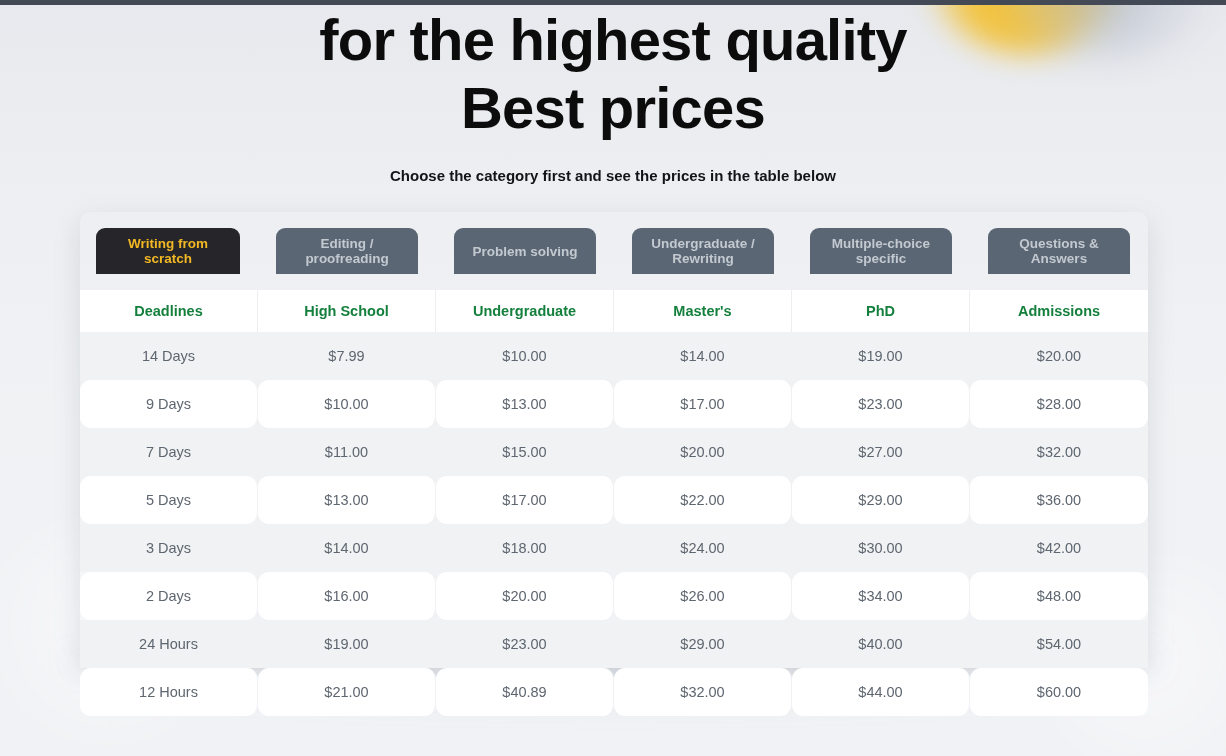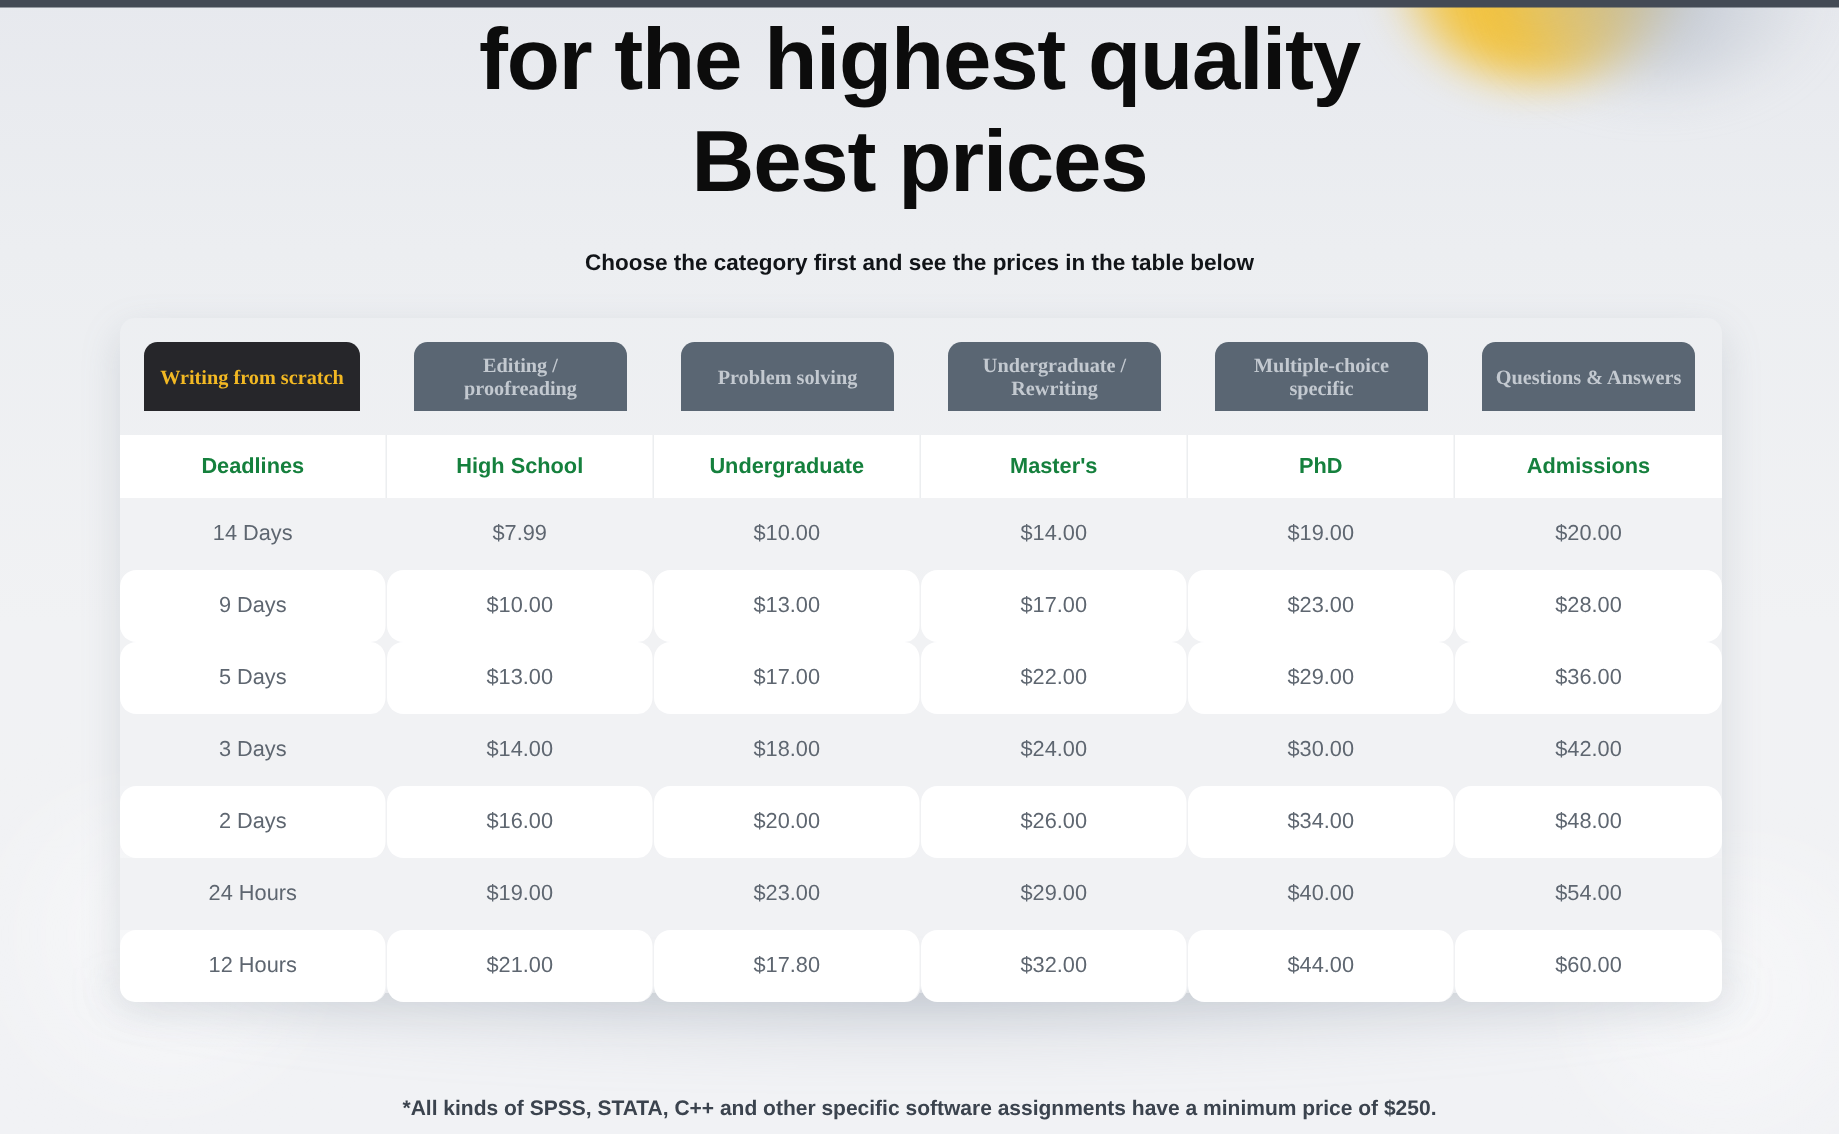--- a/index.html
+++ b/index.html
@@ -128,21 +128,20 @@
     border-spacing: 0;
     table-layout: fixed;
     border-radius: 10px;
   }
 
   
   .tab-row th {
     padding: 16px;
     height: 46px;
     vertical-align: bottom;
-    font-family: Liberation Serif, serif;
   }
   .tab {
     height: 46px;
     display: flex;
     align-items: center;
     justify-content: center;
     text-align: center;
     border-radius: 9px 9px 0 0;
     background: #5a6673;
     color: #c3c9d0;
@@ -287,20 +286,28 @@
             <td>$20.00</td>
           </tr>
           <tr class="row-even">
             <td>9 Days</td>
             <td>$10.00</td>
             <td>$13.00</td>
             <td>$17.00</td>
             <td>$23.00</td>
             <td>$28.00</td>
           </tr>
+          <tr class="row-odd">
+            <td>7 Days</td>
+            <td>$11.00</td>
+            <td>$15.00</td>
+            <td>$20.00</td>
+            <td>$27.00</td>
+            <td>$32.00</td>
+          </tr>
           <tr class="row-even">
             <td>5 Days</td>
             <td>$13.00</td>
             <td>$17.00</td>
             <td>$22.00</td>
             <td>$29.00</td>
             <td>$36.00</td>
           </tr>
           <tr class="row-odd">
             <td>3 Days</td>
@@ -322,23 +329,22 @@
             <td>24 Hours</td>
             <td>$19.00</td>
             <td>$23.00</td>
             <td>$29.00</td>
             <td>$40.00</td>
             <td>$54.00</td>
           </tr>
           <tr class="row-even">
             <td>12 Hours</td>
             <td>$21.00</td>
-            <td>$17.80</td>
+            <td>$40.89</td>
             <td>$32.00</td>
             <td>$44.00</td>
             <td>$60.00</td>
           </tr>
         </tbody>
     </table>
   </div>
 
-  <div class="footnote">*All kinds of SPSS, STATA, C++ and other specific software assignments have a minimum price of $250.</div>
 </div>
 
 </body></html>

